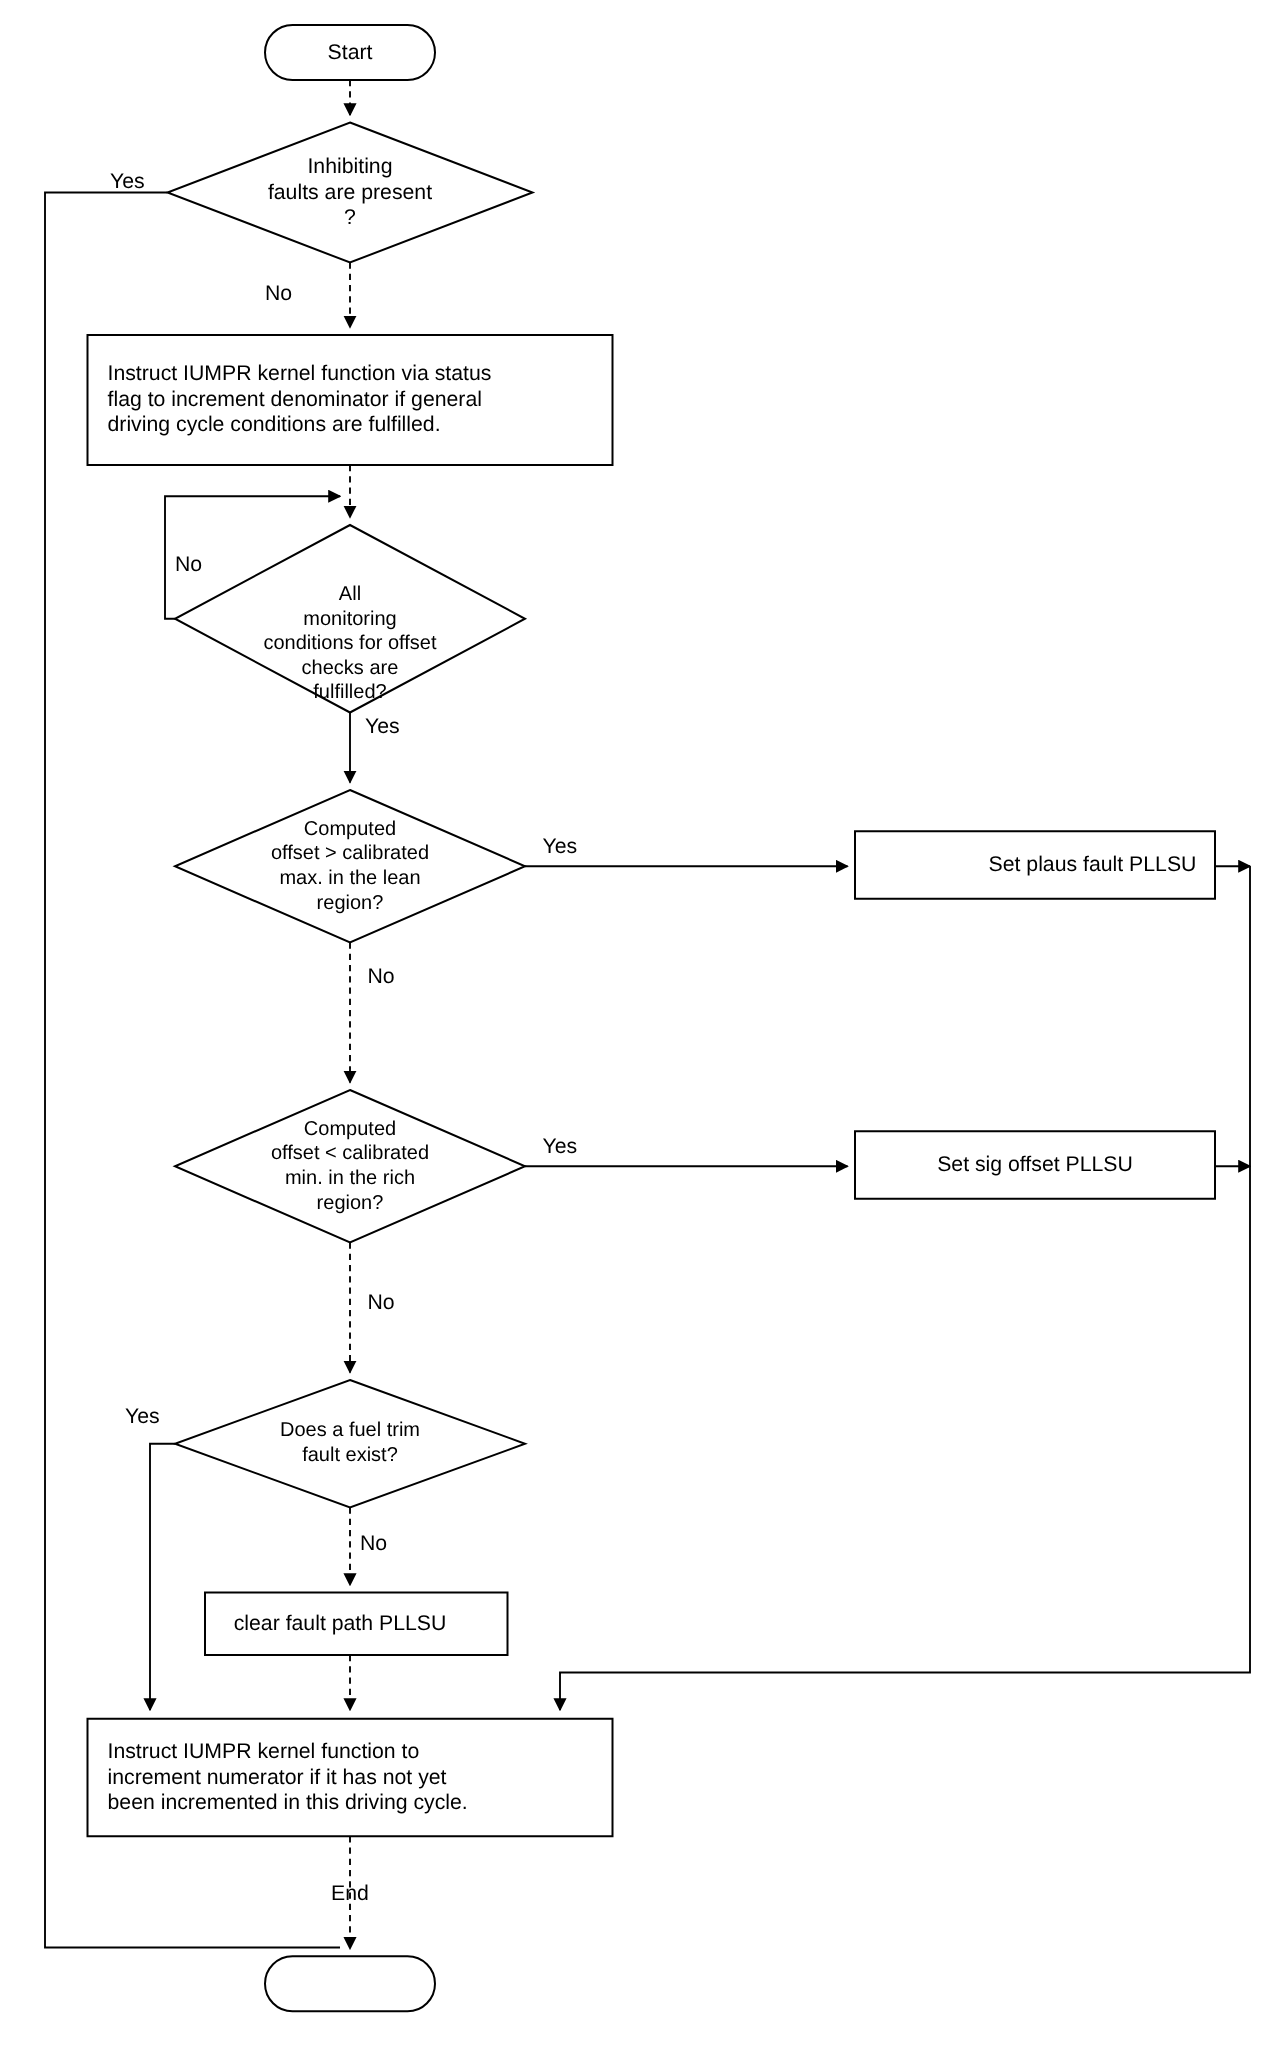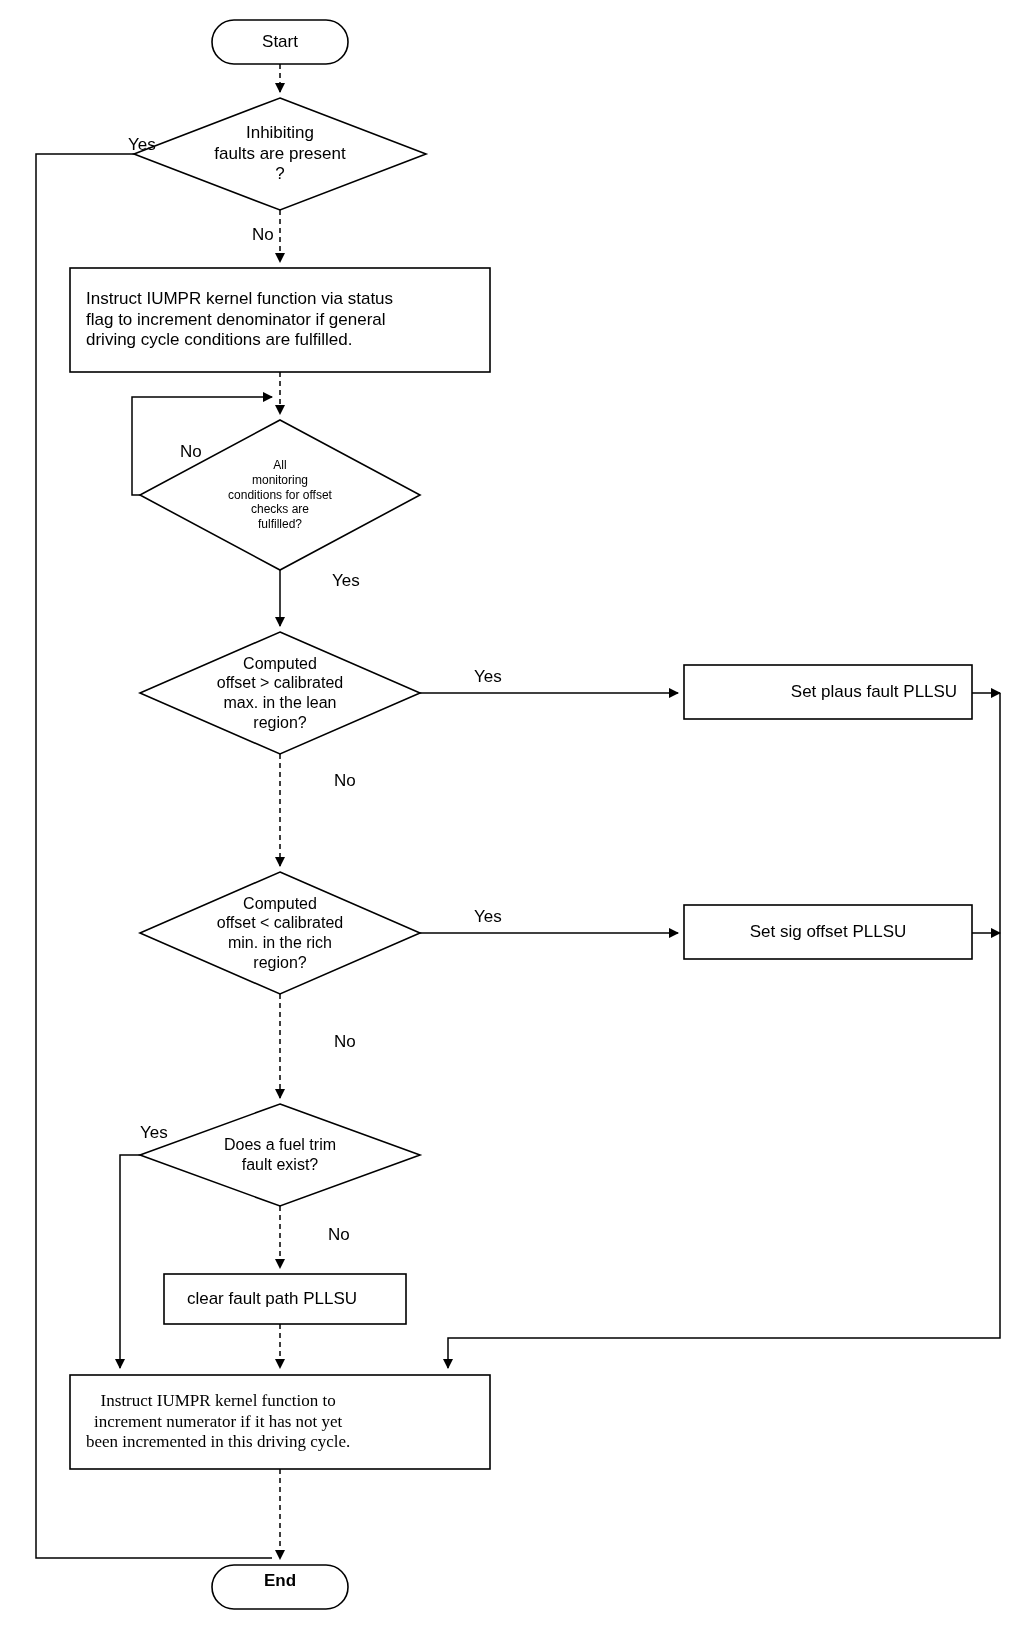--- a/index.html
+++ b/index.html
@@ -35,21 +35,20 @@
     line-height: 1.22;
     white-space: pre-line;
     pointer-events: none;
   }
   .edge-label {
     position: absolute;
     color: #000000;
     font-size: 17px;
     line-height: 1;
     white-space: nowrap;
-    margin-left: 40px;
   }
   .term-text { font-size: 17px; }
 </style>
 </head>
 <body>
 
 <div id="flowchart-root">
 
   <svg id="flow-svg" viewBox="0 0 1024 1648">
     <defs>
@@ -126,21 +125,21 @@
   <div class="node-text term-text" style="left:212px; top:20px; width:136px; height:44px;text-align:right;">Start</div>
 
   <div class="node-text" style="left:150px; top:108px; width:260px; height:92px;">Inhibiting
 faults are present
 ?</div>
 
   <div class="node-text" style="left:76px; top:272px; width:408px; height:96px; justify-content:flex-start; padding-left:10px; text-align:left;">Instruct IUMPR kernel function via status
 flag to increment denominator if general
 driving cycle conditions are fulfilled.</div>
 
-  <div class="node-text" style="left:150px; top:430px; width:260px; height:130px; font-size:12px;">All
+  <div class="node-text" style="left:150px; top:450px; width:260px; height:130px; font-size:16px;">All
 monitoring
 conditions for offset
 checks are
 fulfilled?</div>
 
   <div class="node-text" style="left:152px; top:640px; width:256px; height:106px; font-size:16px;">Computed
 offset &gt; calibrated
 max. in the lean
 region?</div>
 
@@ -151,25 +150,25 @@
 min. in the rich
 region?</div>
 
   <div class="node-text" style="left:684px; top:905px; width:288px; height:54px;">Set sig offset PLLSU</div>
 
   <div class="node-text" style="left:152px; top:1118px; width:256px; height:74px; font-size:16px;">Does a fuel trim
 fault exist?</div>
 
   <div class="node-text" style="left:164px; top:1274px; width:216px; height:50px;">clear fault path PLLSU</div>
 
-  <div class="node-text" style="left:76px; top:1379px; width:408px; height:86px; justify-content:flex-start; padding-left:10px; text-align:center;font-family:Liberation Serif, serif;">Instruct IUMPR kernel function to
+  <div class="node-text" style="left:76px; top:1379px; width:408px; height:86px; justify-content:flex-start; padding-left:10px; text-align:left;">Instruct IUMPR kernel function to
 increment numerator if it has not yet
 been incremented in this driving cycle.</div>
 
-  <div class="node-text term-text" style="left:212px; top:1565px; width:136px; height:32px;font-weight:bold;">End</div>
+  <div class="node-text term-text" style="left:212px; top:1499px; width:136px; height:32px;">End</div>
 
   <div class="edge-label" style="left:88px; top:136px;">Yes</div>
 
   <div class="edge-label" style="left:212px; top:226px;">No</div>
 
   <div class="edge-label" style="left:140px; top:443px;">No</div>
 
   <div class="edge-label" style="left:292px; top:572px;">Yes</div>
 
   <div class="edge-label" style="left:434px; top:668px;">Yes</div>

